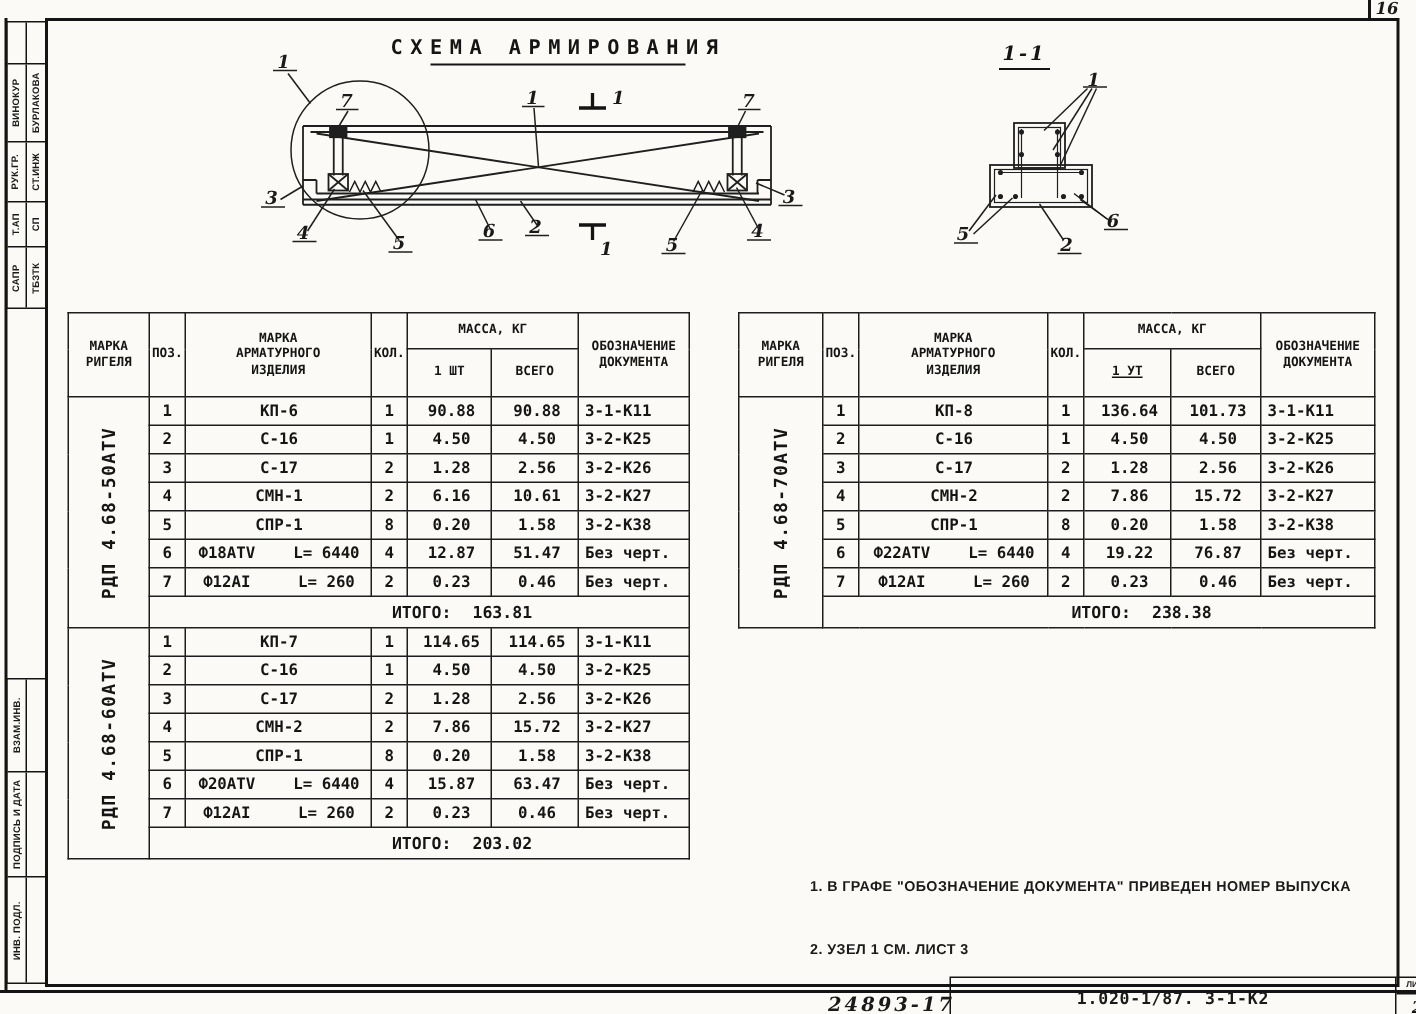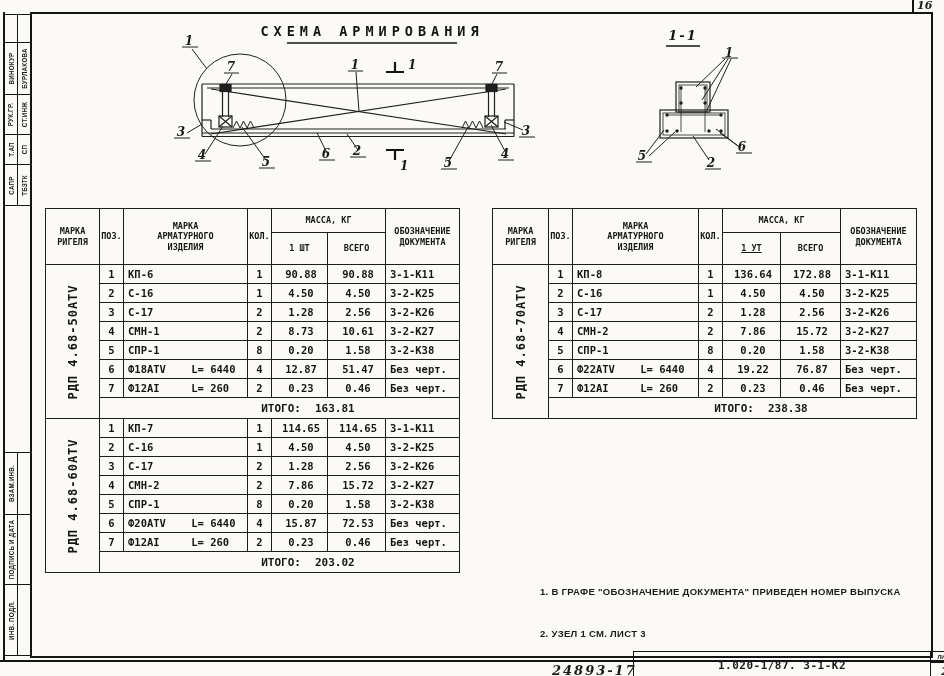--- a/index.html
+++ b/index.html
@@ -21,21 +21,21 @@
   .stamp-row:last-child{border-bottom:none;}
   .stamp-cell{width:13px;box-sizing:border-box;display:flex;align-items:center;justify-content:center;overflow:hidden;}
   .stamp-cell+.stamp-cell{border-left:1.2px solid #141414;}
   .vlabel{transform:rotate(-90deg);white-space:nowrap;font:bold 6.3px "Liberation Sans",sans-serif;letter-spacing:.2px;}
   
   table{border-collapse:collapse;table-layout:fixed;font-family:"DejaVu Sans Mono","Liberation Mono",monospace;font-weight:bold;color:#151515;background:transparent;}
   td,th{border:1.4px solid #1d1d1d;box-sizing:border-box;overflow:hidden;}
   th{font-size:8.5px;line-height:1.25;white-space:pre-line;text-align:center;padding:1px 1px;font-weight:bold;}
   td{font-size:10.5px;height:19px;padding:0 3px;white-space:pre;}
   td.pos,td.qty{text-align:center;padding:0 1px;}
-  td.item{text-align:left;padding-left:4px;}
+  td.item{text-align:center;padding-left:4px;}
   td.num{text-align:center;padding-left:6px;}
   td.doc{text-align:left;padding-left:4px;}
   td.mark{padding:0;}
   .vwrap{display:flex;align-items:center;justify-content:center;width:100%;height:100%;}
   .vert{transform:rotate(-90deg);white-space:nowrap;font-size:12px;letter-spacing:1px;font-weight:bold;}
   td.total{text-align:center;padding-left:60px;font-size:11px;height:21px;}
   td.total .tval{margin-left:14px;}
   
   .notes{left:540px;top:557px;width:392px;font:bold 9.5px "Liberation Sans",sans-serif;line-height:14px;letter-spacing:.3px;white-space:pre;}
   
@@ -306,21 +306,21 @@
         <td class="item">С-17</td>
         <td class="qty">2</td>
         <td class="num">1.28</td>
         <td class="num">2.56</td>
         <td class="doc">3-2-К26</td>
       </tr>
     <tr>
         <td class="pos">4</td>
         <td class="item">СМН-1</td>
         <td class="qty">2</td>
-        <td class="num">8.73</td>
+        <td class="num">6.16</td>
         <td class="num">10.61</td>
         <td class="doc">3-2-К27</td>
       </tr>
     <tr>
         <td class="pos">5</td>
         <td class="item">СПР-1</td>
         <td class="qty">8</td>
         <td class="num">0.20</td>
         <td class="num">1.58</td>
         <td class="doc">3-2-К38</td>
@@ -385,21 +385,21 @@
         <td class="qty">8</td>
         <td class="num">0.20</td>
         <td class="num">1.58</td>
         <td class="doc">3-2-К38</td>
       </tr>
     <tr>
         <td class="pos">6</td>
         <td class="item">Ф20АТV    L= 6440</td>
         <td class="qty">4</td>
         <td class="num">15.87</td>
-        <td class="num">72.53</td>
+        <td class="num">63.47</td>
         <td class="doc">Без черт.</td>
       </tr>
     <tr>
         <td class="pos">7</td>
         <td class="item">Ф12АI     L= 260</td>
         <td class="qty">2</td>
         <td class="num">0.23</td>
         <td class="num">0.46</td>
         <td class="doc">Без черт.</td>
       </tr>
@@ -437,21 +437,21 @@
       <th>ВСЕГО</th>
     </tr>
   </thead>
   <tbody>
     <tr>
         <td class="mark" rowspan="8"><div class="vwrap"><span class="vert">РДП 4.68-70АТV</span></div></td>
         <td class="pos">1</td>
         <td class="item">КП-8</td>
         <td class="qty">1</td>
         <td class="num">136.64</td>
-        <td class="num">172.88</td>
+        <td class="num">101.73</td>
         <td class="doc">3-1-К11</td>
       </tr>
     <tr>
         <td class="pos">2</td>
         <td class="item">С-16</td>
         <td class="qty">1</td>
         <td class="num">4.50</td>
         <td class="num">4.50</td>
         <td class="doc">3-2-К25</td>
       </tr>

